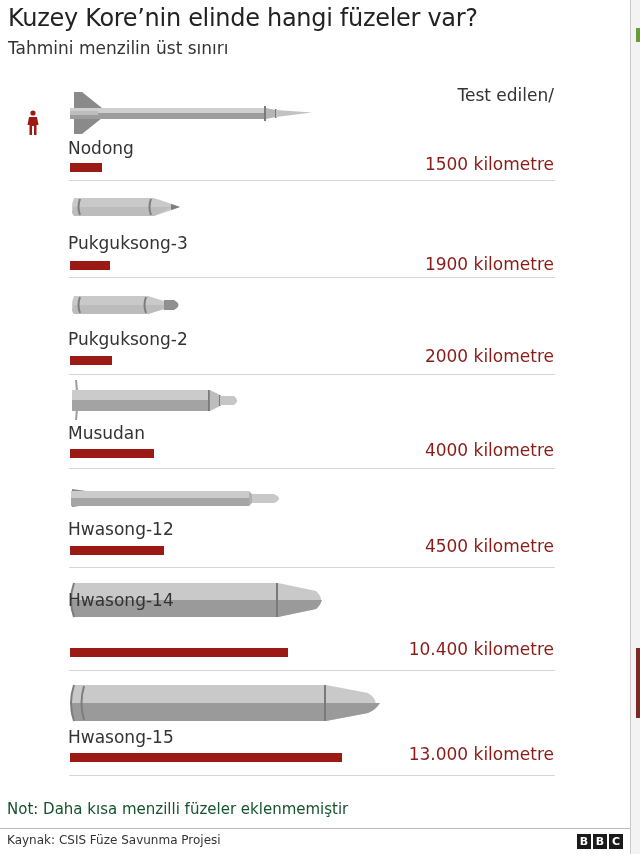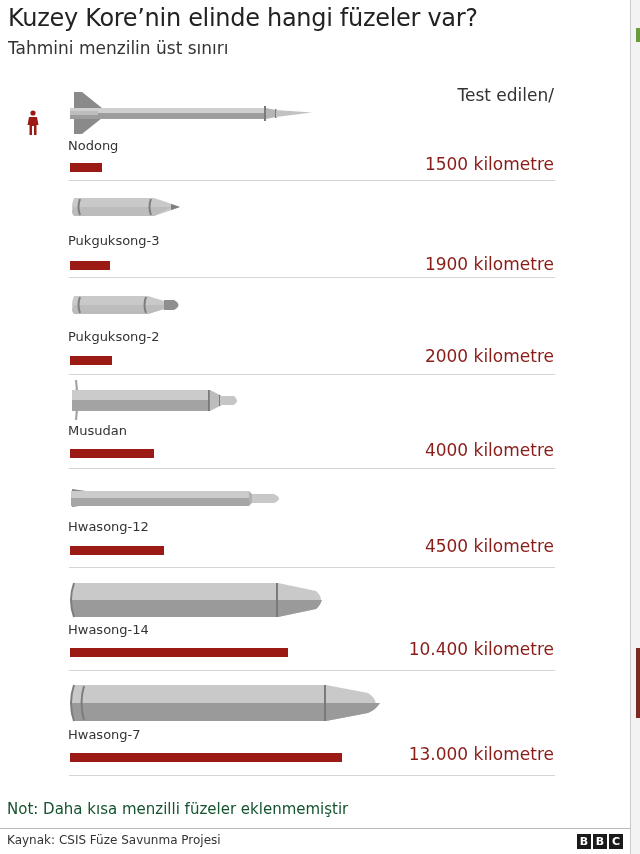--- a/index.html
+++ b/index.html
@@ -3,21 +3,21 @@
 <meta charset="utf-8">
 <style>
   html, body { margin:0; padding:0; }
   body { width:640px; height:854px; background:#ffffff; position:relative; overflow:hidden;
          font-family:"DejaVu Sans", "Liberation Sans", sans-serif; color:#222; }
   .title { position:absolute; left:8px; top:4px; font-size:24px; color:#222; letter-spacing:-0.3px; white-space:nowrap; }
   .subtitle { position:absolute; left:8px; top:38px; font-size:17px; color:#333; white-space:nowrap; }
   .legend { position:absolute; right:86px; top:84px; text-align:left; font-size:17px; color:#333; line-height:22px; }
   .person { position:absolute; left:26px; top:110px; width:14px; height:26px; }
   .missile { position:absolute; left:68px; }
-  .name { position:absolute; left:68px; font-size:13px; color:#333; white-space:nowrap; }
+  .name { position:absolute; left:68px; font-size:17px; color:#333; white-space:nowrap; }
   .bar { position:absolute; left:70px; height:9px; background:#9b1a14; }
   .km { position:absolute; right:86px; font-size:17px; color:#8a1c18; white-space:nowrap; text-align:left; }
   .divider { position:absolute; left:69px; width:486px; height:1px; background:#d6d6d6; }
   .note { position:absolute; left:7px; top:800px; font-size:15px; color:#14532d; white-space:nowrap; }
   .footline { position:absolute; left:0; top:828px; width:630px; height:1px; background:#bbbbbb; }
   .source { position:absolute; left:7px; top:833px; font-size:12px; color:#333; white-space:nowrap; }
   .bbc { position:absolute; left:577px; top:834px; display:flex; gap:2px; }
   .bbc span { display:inline-block; width:14px; height:15px; background:#1a1a1a; color:#fff; font-weight:bold;
               font-size:11px; line-height:15px; text-align:center; font-family:"DejaVu Sans", sans-serif; }
   .edge { position:absolute; left:630px; top:0; width:10px; height:854px; background:#f3f3f3; border-left:1px solid #c9c9c9; }
@@ -110,33 +110,33 @@
 <div class="bar" style="top:546px; width:94px"></div>
 <div class="km" style="top:536px">4500 kilometre</div>
 <div class="divider" style="top:567px"></div>
 
 <svg class="missile" style="top:581px" width="270" height="42" viewBox="0 0 270 42">
   <path d="M6,2 H210 L248,10 Q258,19 248,28 L210,36 H6 Q0,19 6,2 Z" fill="#c9c9c9"></path>
   <path d="M4,19 H254 Q252,25 248,28 L210,36 H6 Q2,28 4,19 Z" fill="#9a9a9a"></path>
   <path d="M6,2 Q0,19 6,36" stroke="#7d7d7d" stroke-width="2" fill="none"></path>
   <rect x="208" y="2" width="2" height="34" fill="#7a7a7a"></rect>
 </svg>
-<div class="name" style="top:622px">Hwasong-14</div>
+<div class="name" style="top:590px">Hwasong-14</div>
 <div class="bar" style="top:648px; width:218px"></div>
 <div class="km" style="top:639px">10.400 kilometre</div>
 <div class="divider" style="top:670px"></div>
 
 <svg class="missile" style="top:683px" width="330" height="44" viewBox="0 0 330 44">
   <path d="M6,2 H258 L300,10 Q315,20 300,30 L258,38 H6 Q0,20 6,2 Z" fill="#c9c9c9"></path>
   <path d="M4,20 H312 Q308,27 300,30 L258,38 H6 Q1,30 4,20 Z" fill="#9a9a9a"></path>
   <path d="M6,2 Q0,20 6,38" stroke="#7d7d7d" stroke-width="2" fill="none"></path>
   <path d="M16,3 Q11,20 16,37" stroke="#7d7d7d" stroke-width="2" fill="none"></path>
   <rect x="256" y="2" width="2" height="36" fill="#7a7a7a"></rect>
 </svg>
-<div class="name" style="top:727px">Hwasong-7</div>
+<div class="name" style="top:727px">Hwasong-15</div>
 <div class="bar" style="top:753px; width:272px"></div>
 <div class="km" style="top:744px">13.000 kilometre</div>
 <div class="divider" style="top:775px"></div>
 
 <div class="note">Not: Daha kısa menzilli füzeler eklenmemiştir</div>
 <div class="footline"></div>
 <div class="source">Kaynak: CSIS Füze Savunma Projesi</div>
 <div class="bbc">
   <span>B</span>
   <span>B</span>

